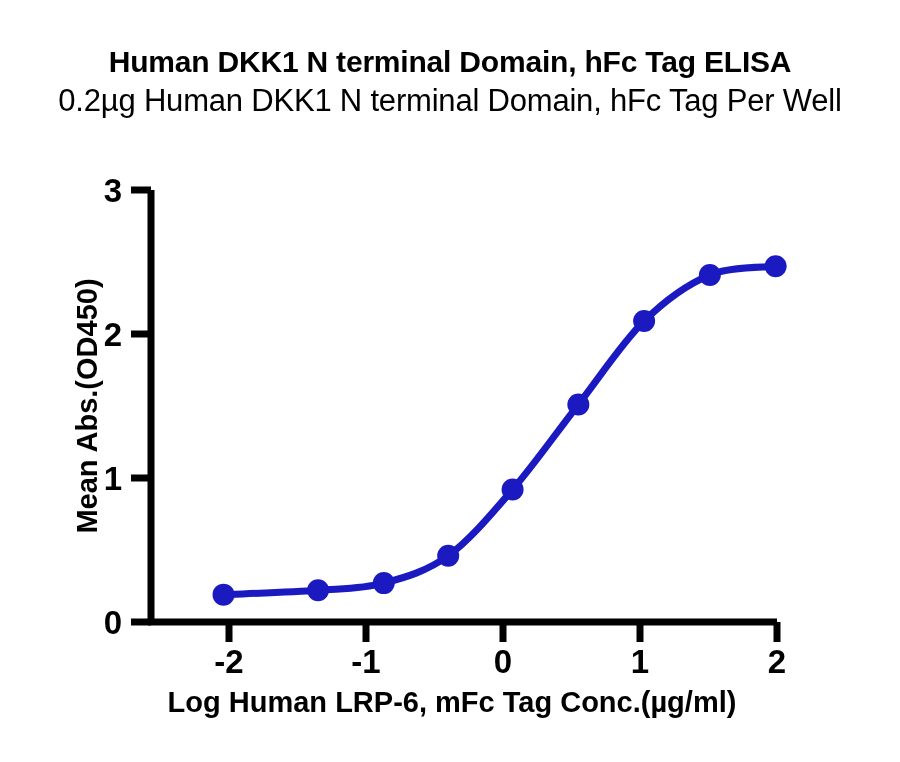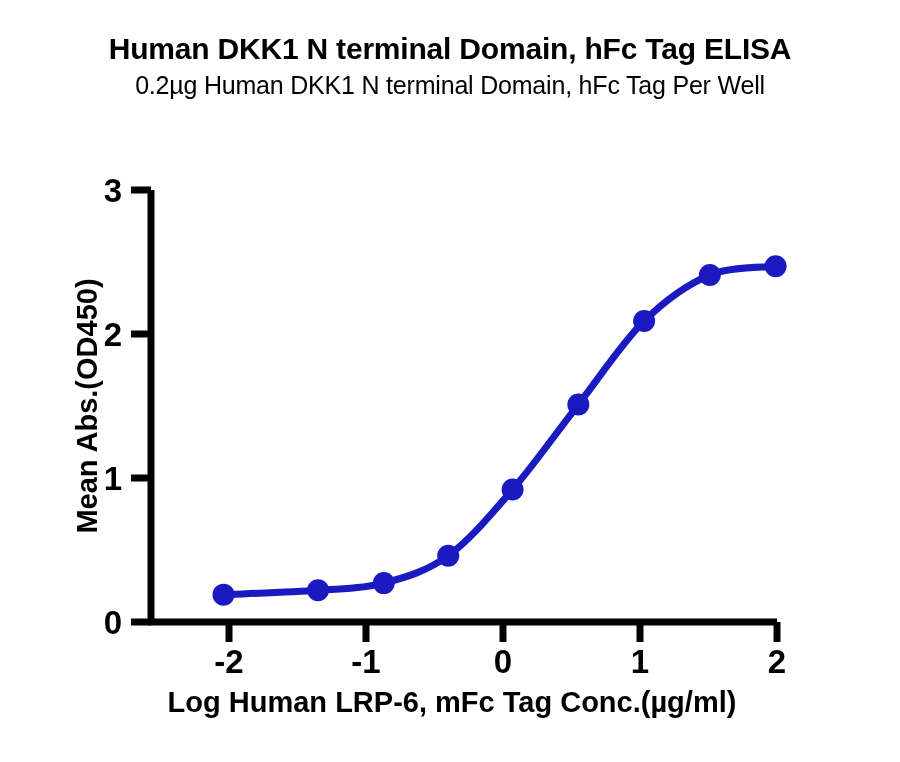--- a/index.html
+++ b/index.html
@@ -29,27 +29,27 @@
     left: 0;
     top: 0;
     width: 900px;
     text-align: center;
   }
 
   #chart-title {
     font-size: 30px;
     font-weight: bold;
     letter-spacing: -0.2px;
-    margin-top: 33px;
+    margin-top: 46px;
     line-height: 1.05;
     white-space: nowrap;
   }
 
   #chart-subtitle {
-    font-size: 25px;
+    font-size: 31px;
     font-weight: normal;
     letter-spacing: -0.2px;
     margin-top: 7px;
     line-height: 1.05;
     white-space: nowrap;
   }
 
   #plot-svg {
     position: absolute;
     left: 0;

